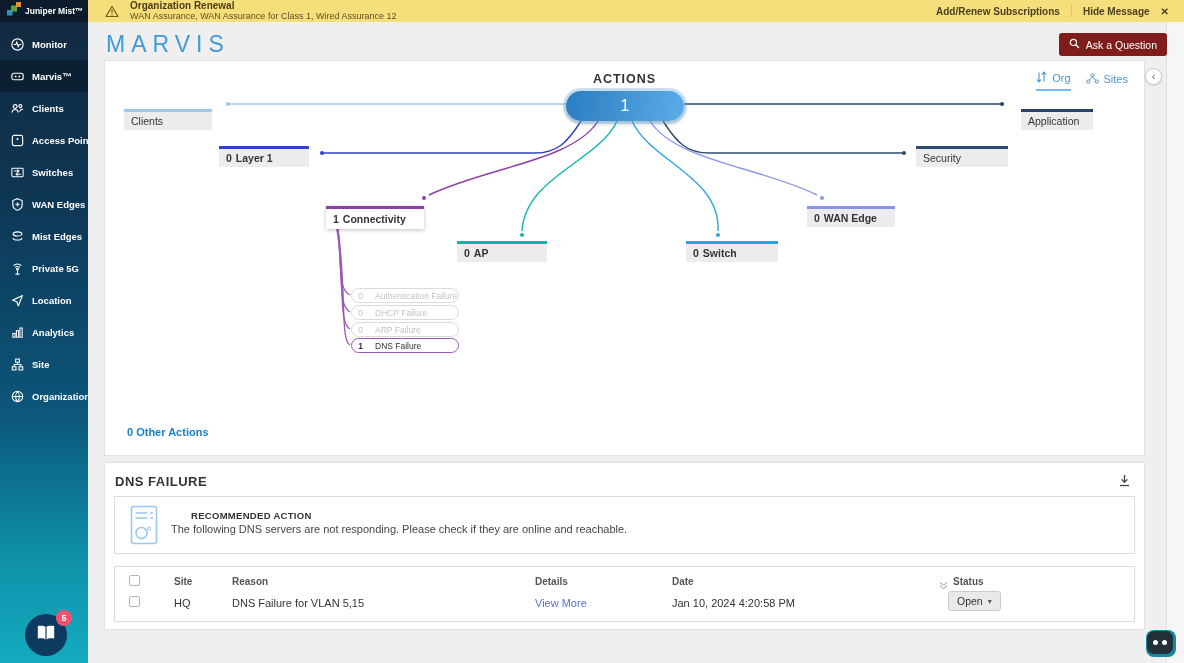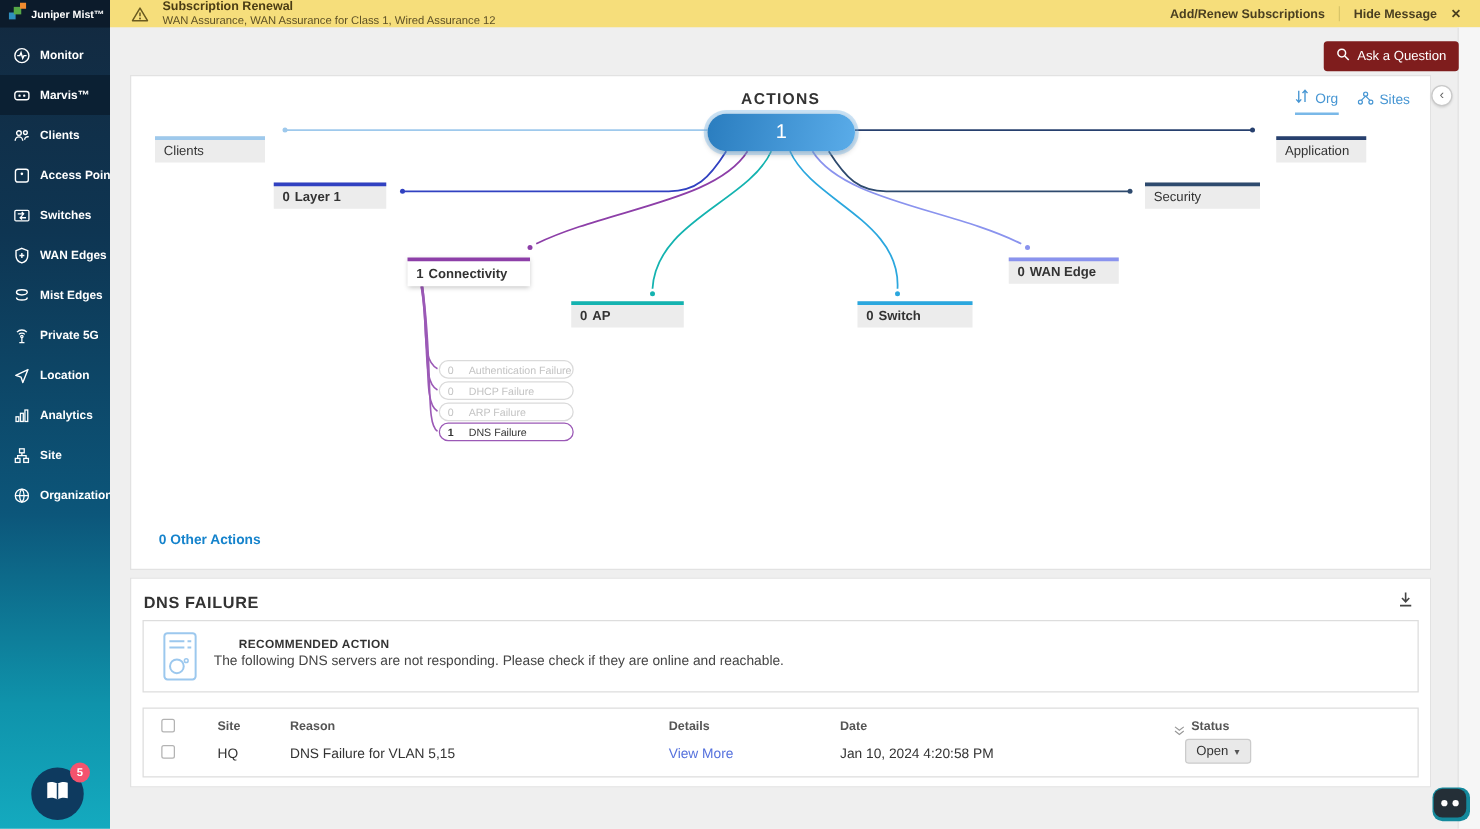--- a/index.html
+++ b/index.html
@@ -242,33 +242,34 @@
 
 <div class="banner">
   <span class="banner-warn">
     <svg width="14" height="13" viewBox="0 0 14 13">
       <path d="M7,1.5 L13,11.5 H1 Z" stroke="#6a5a20" stroke-width="1.2" fill="none" stroke-linejoin="round"></path>
       <path d="M7,5 v3" stroke="#6a5a20" stroke-width="1.2"></path>
       <circle cx="7" cy="9.7" r="0.8" fill="#6a5a20"></circle>
     </svg>
   </span>
   <div class="banner-texts">
-    <div class="banner-title">Subscription Renewal</div>
+    <div class="banner-title">Organization Renewal</div>
     <div class="banner-sub">WAN Assurance, WAN Assurance for Class 1, Wired Assurance 12</div>
   </div>
   <div class="banner-right">
     <span class="banner-link">Add/Renew Subscriptions</span>
     <span class="banner-divider"></span>
     <span class="banner-link">Hide Message</span>
     <span class="banner-close">✕</span>
   </div>
 </div>
 
 <div class="main">
   <div class="right-rail"></div>
+  <div class="page-title">MARVIS</div>
   <div class="ask-btn">
     <span>
       <svg width="11" height="11" viewBox="0 0 11 11">
         <circle cx="4.4" cy="4.4" r="3.1" stroke="#fff" stroke-width="1.2" fill="none"></circle>
         <path d="M6.8,6.8 L10,10" stroke="#fff" stroke-width="1.3"></path>
       </svg>
     </span>
     <span>Ask a Question</span>
   </div>
 

